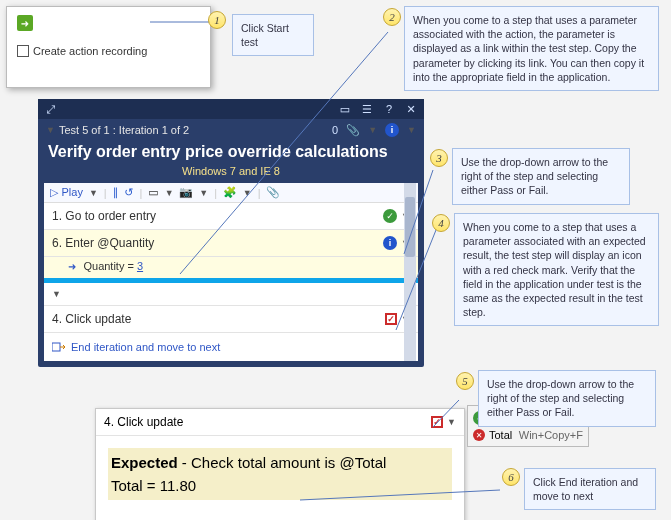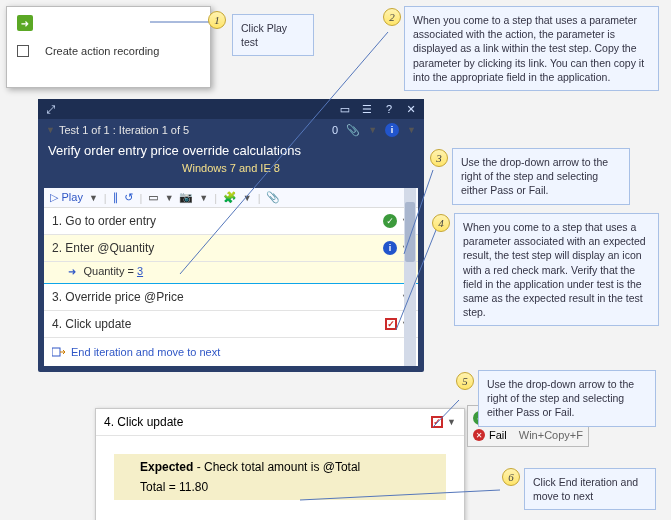--- a/index.html
+++ b/index.html
@@ -1,53 +1,53 @@
 <!DOCTYPE html>
 <html><head>
   <meta charset="utf-8">
   <style>
     * { margin:0; padding:0; box-sizing:border-box; font-family:"Segoe UI",Tahoma,sans-serif; }
     body { width:671px; height:520px; position:relative; background:#f3f3f3; overflow:hidden; }
     .start-panel { position:absolute; left:6px; top:6px; width:205px; height:82px; background:#fff; border:1px solid #bbb; box-shadow:2px 2px 6px rgba(0,0,0,.3); padding:8px 10px; }
     .start-title { display:flex; align-items:center; gap:5px; font-size:22px; font-weight:400; color:#222; }
     .start-icon { width:16px; height:16px; background:#5ba825; display:flex; align-items:center; justify-content:center; color:#fff; font-size:10px; border-radius:2px;}
-    .chk-row { display:flex; align-items:center; gap:16px; margin-top:14px; font-size:11px; color:#333;text-align:center;}
+    .chk-row { display:flex; align-items:center; gap:4px; margin-top:14px; font-size:11px; color:#333;text-align:center;}
     .chk { width:12px; height:12px; border:1px solid #555; }
     .runner { position:absolute; left:38px; top:99px; width:386px; background:#2a3e6a; border-radius:2px; color:#fff; font-size:11px; }
     .runner-top { display:flex; align-items:center; justify-content:space-between; padding:3px 6px; background:#1d2e52;}
     .tb-r { display:flex; gap:8px; align-items:center; color:#cfe0ff;}
     .tb-ico{ width:14px;height:14px;display:flex;align-items:center;justify-content:center;font-size:11px;}
     .run-hdr { display:flex; justify-content:space-between; align-items:center; padding:4px 8px; font-size:11px; color:#e6e6e6;}
-    .run-title { padding:2px 10px 4px; font-size:13px; font-weight:400;}
-    .env { text-align:center; font-size:11px; color:#f5e08a; padding-bottom:14px;}
+    .run-title { padding:2px 10px 4px; font-size:16px; font-weight:700;}
+    .env { text-align:center; font-size:11px; color:#f5e08a; padding-bottom:6px;}
     .steps { margin:0 6px 6px; background:#fff; color:#333; }
     .tool { display:flex; align-items:center; gap:6px; padding:3px 6px; border-bottom:1px solid #ddd; background:#f7f9ff; font-size:11px;}
     .tool .btn{color:#3057c6;}
     .tool .sep{color:#ccc;}
     .step { display:flex; align-items:center; justify-content:space-between; padding:6px 8px; border-bottom:1px solid #e3e3e3; font-size:12px;}
     .step.sel { background:#fffde1; }
     .step .txt{flex:1;}
     .st-ico{display:flex;gap:4px;align-items:center;}
     .pass-c{width:14px;height:14px;border-radius:50%;background:#3c9a3c;color:#fff;font-size:9px;display:flex;align-items:center;justify-content:center;}
     .info-c{width:14px;height:14px;border-radius:50%;background:#2255cc;color:#fff;font-size:9px;display:flex;align-items:center;justify-content:center;font-weight:bold;}
     .warn-c{width:12px;height:12px;background:#fff;border:2px solid #cc2b2b;position:relative;display:flex;align-items:center;justify-content:center;}
     .warn-c::after{content:"✓";color:#cc2b2b;font-size:9px;font-weight:bold;}
     .dd{color:#555;font-size:9px;}
-    .sub { padding:3px 8px 6px 24px; font-size:11px; background:#fffde1; border-bottom:1px solid #0ea5e9;}
+    .sub { padding:3px 8px 6px 24px; font-size:11px; background:#fffde1; border-bottom:5px solid #0ea5e9;}
     .plink{ color:#3057c6; text-decoration:underline; cursor:pointer;}
     .arw-r { color:#3057c6; font-size:10px; margin-right:4px;}
     .end-link { display:flex; align-items:center; gap:5px; padding:8px; color:#3057c6; font-size:11px; cursor:pointer;}
     .end-ico{width:14px;height:12px;display:inline-flex;}
     .scroll{position:absolute;right:2px;top:0;width:12px;height:100%;background:#d3dae8;}
     .scroll-th{position:absolute;top:14px;left:1px;right:1px;height:60px;background:#a9b6ce;border-radius:2px;}
     .detail { position:absolute; left:95px; top:408px; width:370px; background:#fff; border:1px solid #c8c8c8; font-size:12px; box-shadow:1px 1px 4px rgba(0,0,0,.2);}
     .pf-pop{position:absolute;right:-125px;top:-4px;width:122px;background:#f3f3f3;border:1px solid #bbb;font-size:11px;padding:3px;}
     .pf-row{display:flex;align-items:center;gap:4px;padding:2px;}
     .fail-c{width:12px;height:12px;border-radius:50%;background:#cc2b2b;color:#fff;font-size:8px;display:flex;align-items:center;justify-content:center;}
-    .exp-block{background:#f5efc9;margin:18px;padding:6px 26px;font-size:12px;}
+    .exp-block{background:#f5efc9;margin:12px;padding:6px 3px;font-size:15px;}
     .callout{position:absolute;background:linear-gradient(#fff3b0,#ffe56a);border:1px solid #c6a633;width:18px;height:18px;border-radius:50%;display:flex;align-items:center;justify-content:center;font-size:11px;color:#444;font-family:Georgia,serif;font-style:italic;z-index:20;}
     .tip{position:absolute;background:#f0f5ff;border:1px solid #a8c0e6;padding:6px 8px;font-size:10.5px;color:#334;line-height:1.35;z-index:15;}
     svg.lines{position:absolute;left:0;top:0;width:671px;height:520px;pointer-events:none;z-index:10;}
     .rel{position:relative;}
   </style>
 </head>
 <body>
 
 <svg class="lines">
   <g stroke="#5577bb" stroke-width="1" fill="none">
@@ -78,21 +78,21 @@
     <div class="tb-r">
       <span class="tb-ico">▭</span>
       <span class="tb-ico">☰</span>
       <span class="tb-ico">?</span>
       <span class="tb-ico">✕</span>
     </div>
   </div>
   <div class="run-hdr">
     <div style="display:flex;gap:4px;align-items:center;">
       <span class="dd">▼</span>
-      <span>Test 1 of 1 : Iteration 1 of 5</span>
+      <span>Test 5 of 1 : Iteration 1 of 2</span>
     </div>
     <div class="tb-r">
       <span>0</span>
       <span class="tb-ico">📎</span>
       <span class="dd">▼</span>
       <span class="info-c">i</span>
       <span class="dd">▼</span>
     </div>
   </div>
   <div class="run-title">Verify order entry price override calculations</div>
@@ -119,33 +119,32 @@
 
     <div class="step">
       <span class="txt">1. Go to order entry</span>
       <span class="st-ico">
           <span class="pass-c">✓</span>
           <span class="dd">▼</span>
         </span>
     </div>
 
     <div class="step sel">
-      <span class="txt">2. Enter @Quantity</span>
+      <span class="txt">6. Enter @Quantity</span>
       <span class="st-ico">
           <span class="info-c">i</span>
           <span class="dd">▼</span>
         </span>
     </div>
     <div class="sub">
       <span class="arw-r">➜</span>
       <span>Quantity = </span><span class="plink">3</span>
     </div>
 
     <div class="step">
-      <span class="txt">3. Override price @Price</span>
       <span class="st-ico">
           <span class="dd">▼</span>
         </span>
     </div>
 
     <div class="step">
       <span class="txt">4. Click update</span>
       <span class="st-ico">
           <span class="warn-c"></span>
           <span class="dd">▼</span>
@@ -170,21 +169,21 @@
 
 <div class="detail rel">
   <div class="pf-pop">
     <div class="pf-row">
       <span class="pass-c">✓</span>
       <span>Pass</span>
       <span style="margin-left:auto;color:#666;">Win+Shift+P</span>
     </div>
     <div class="pf-row">
       <span class="fail-c">✕</span>
-      <span>Fail</span>
+      <span>Total</span>
       <span style="margin-left:auto;color:#666;">Win+Copy+F</span>
     </div>
   </div>
   <div class="step">
     <span class="txt">4. Click update</span>
     <span class="st-ico">
         <span class="warn-c"></span>
         <span class="dd">▼</span>
       </span>
   </div>
@@ -197,21 +196,21 @@
       <svg width="14" height="12">
           <rect x="0" y="2" width="8" height="8" fill="#fff" stroke="#3057c6"></rect>
           <path d="M8 6 L13 6 M11 4 L13 6 L11 8" stroke="#cc7a00" fill="none"></path>
         </svg>
     </span>
     <span>End iteration and move to next</span>
   </div>
 </div>
 
 <div class="callout" style="left:208px;top:11px;">1</div>
-<div class="tip" style="left:232px;top:14px;width:82px;">Click Play test</div>
+<div class="tip" style="left:232px;top:14px;width:82px;">Click Start test</div>
 
 <div class="callout" style="left:383px;top:8px;">2</div>
 <div class="tip" style="left:404px;top:6px;width:255px;">When you come to a step that uses a parameter associated with the action, the parameter is displayed as a link within the test step. Copy the parameter by clicking its link. You can then copy it into the appropriate field in the application.</div>
 
 <div class="callout" style="left:430px;top:149px;">3</div>
 <div class="tip" style="left:452px;top:148px;width:178px;">Use the drop-down arrow to the right of the step and selecting either Pass or Fail.</div>
 
 <div class="callout" style="left:432px;top:214px;">4</div>
 <div class="tip" style="left:454px;top:213px;width:205px;">When you come to a step that uses a parameter associated with an expected result, the test step will display an icon with a red check mark. Verify that the field in the application under test is the same as the expected result in the test step.</div>
 

